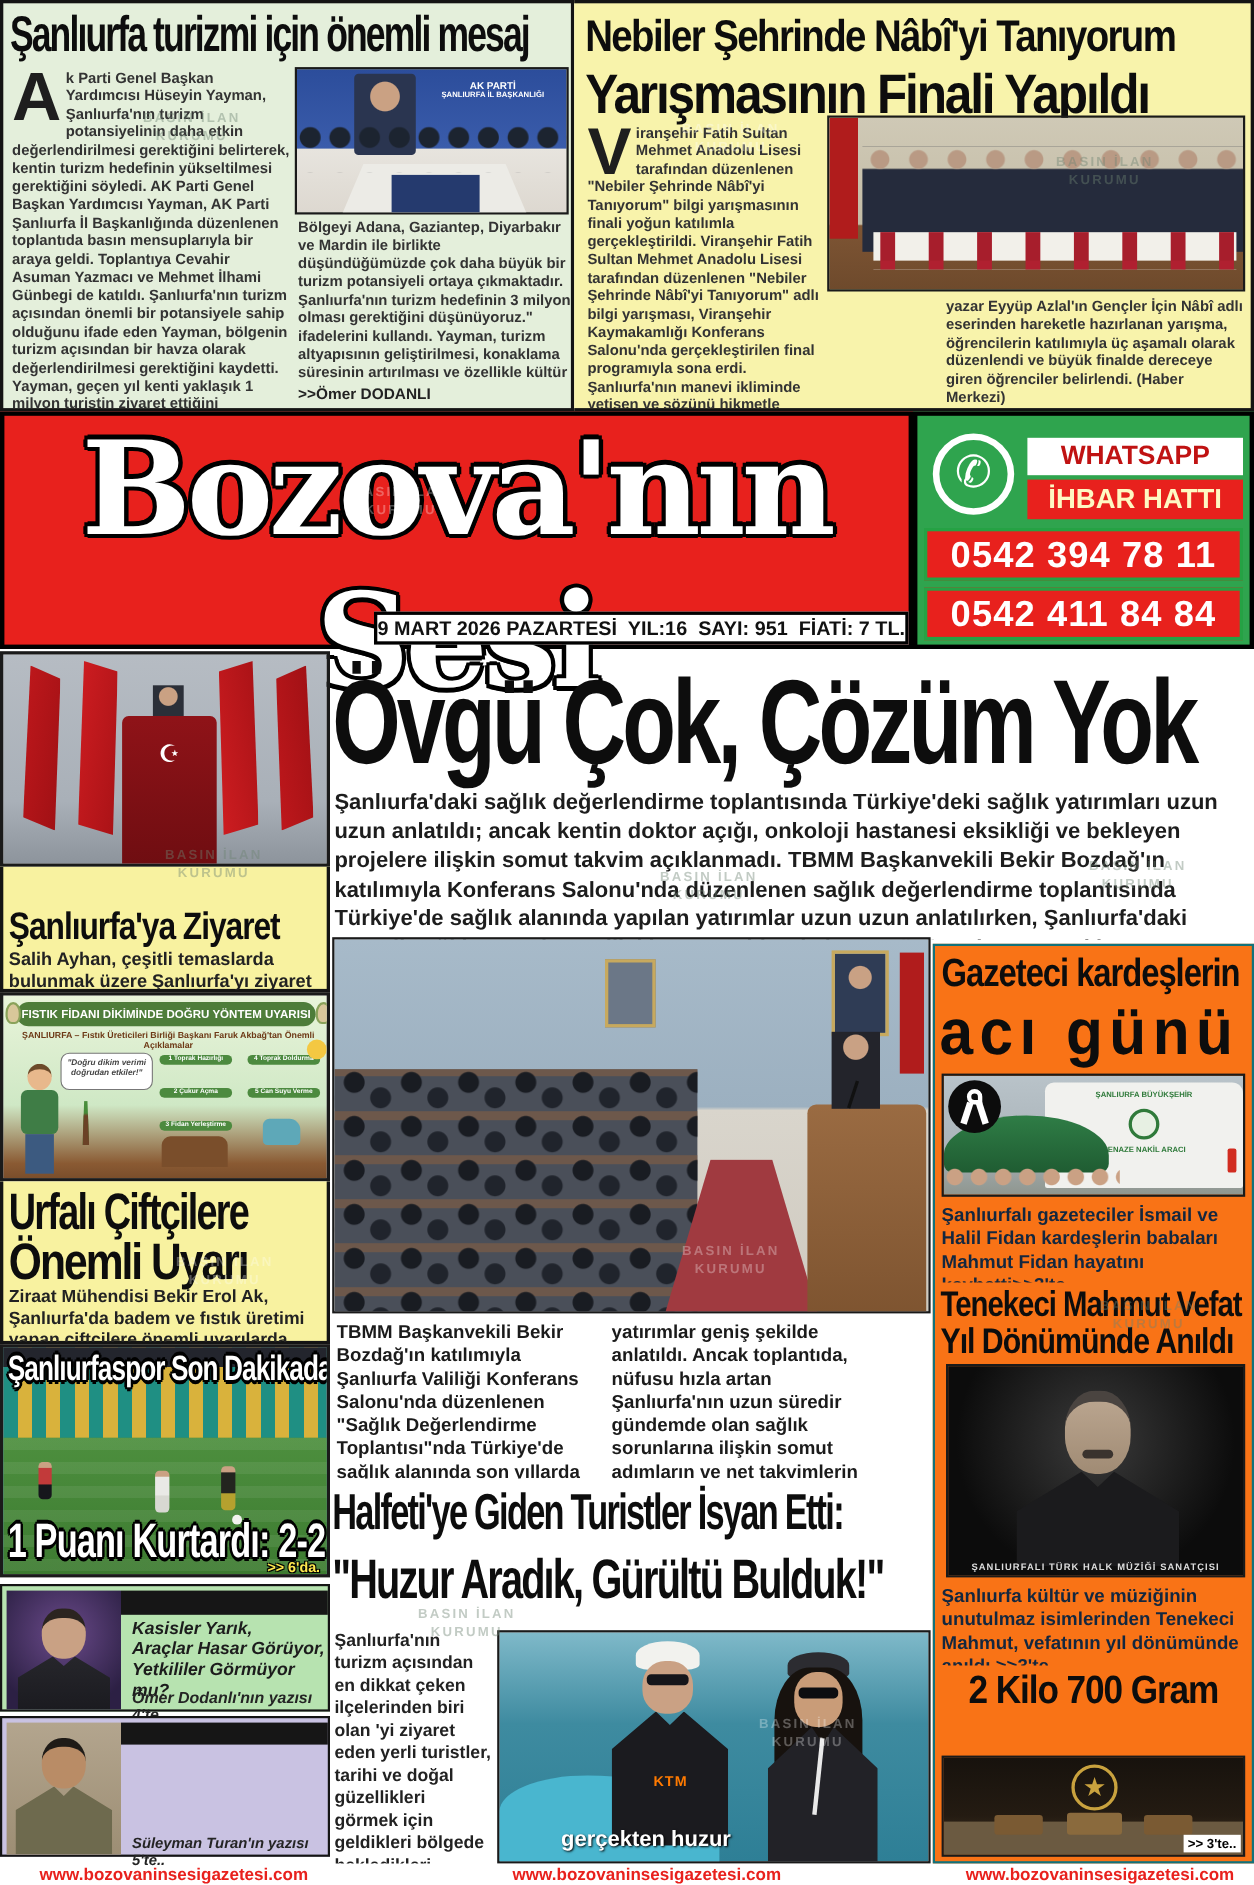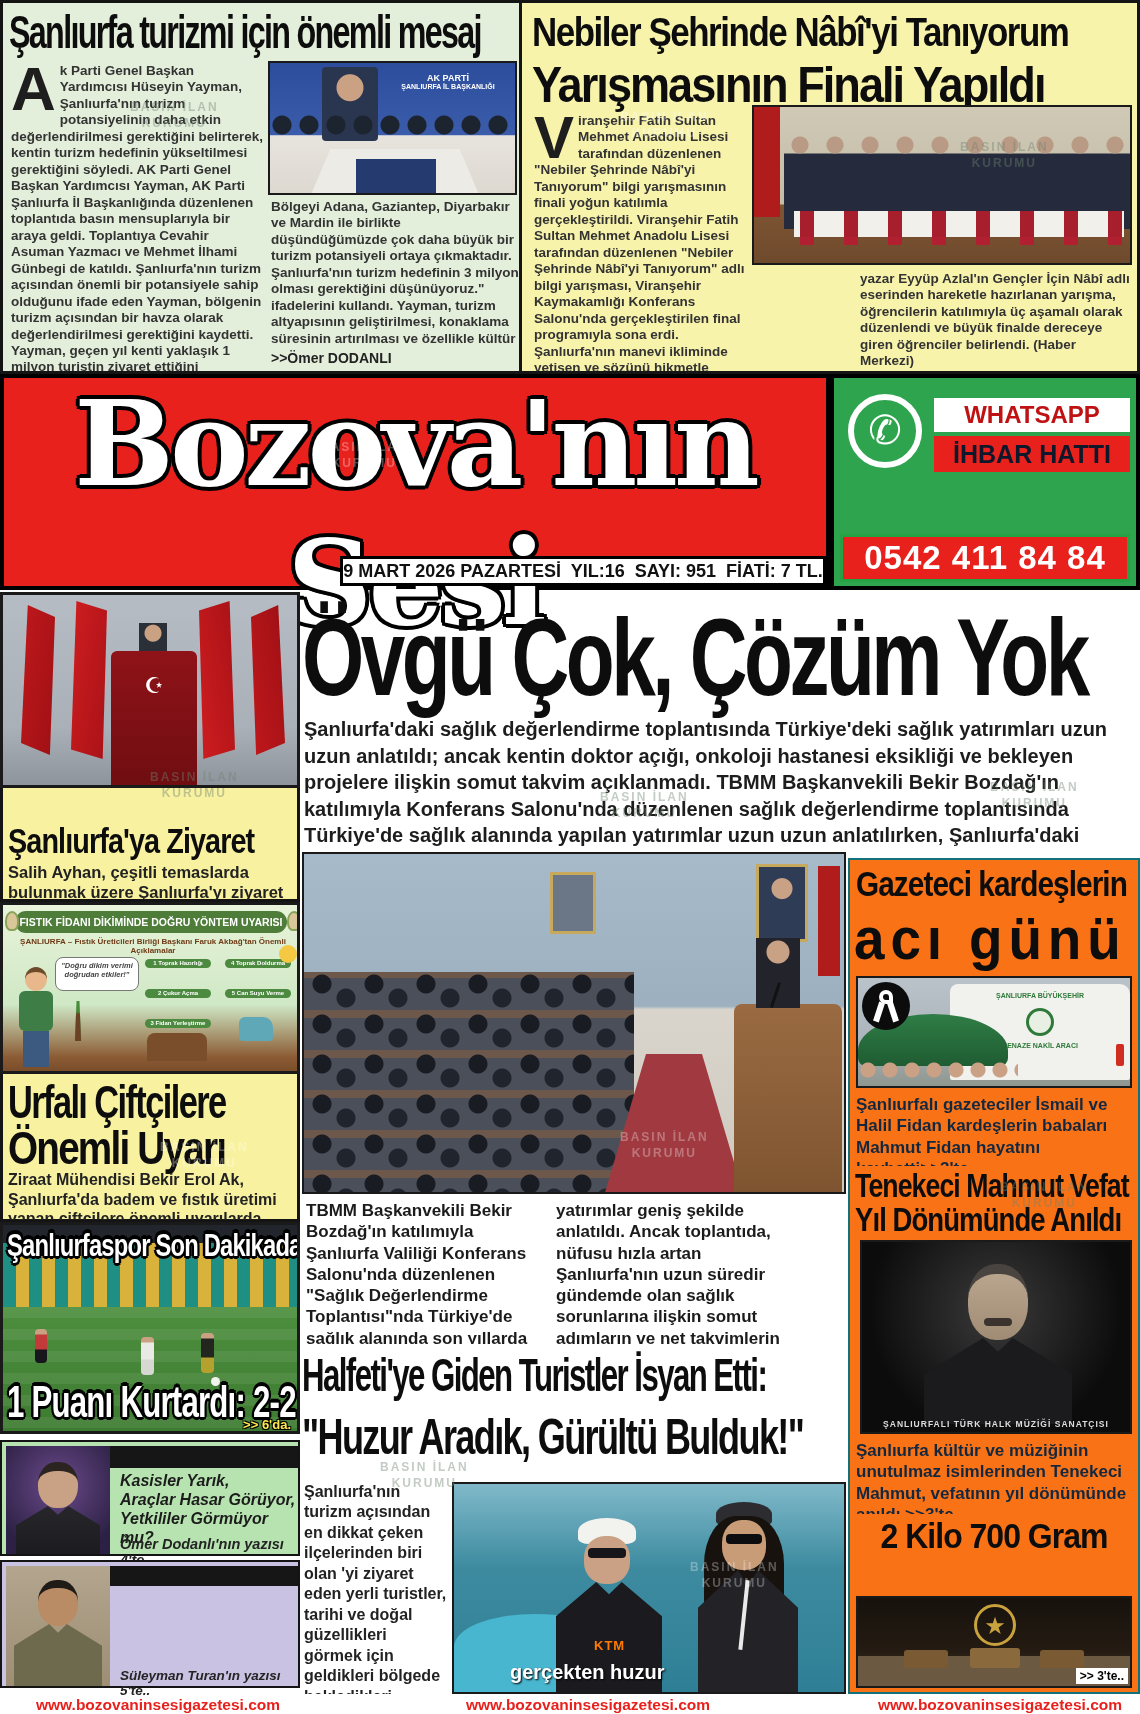--- a/index.html
+++ b/index.html
@@ -60,21 +60,22 @@
   </div>
 
   <div class="abs" style="left:0;top:374;width:830px;height:216px;background:#e8211d;border:4px solid #000;top:374px;">
     <div class="abs" style="left:0;top:-4px;width:100%;text-align:center;font-family:'DejaVu Serif',serif;font-weight:bold;font-size:118px;color:#fff;letter-spacing:-4px;text-shadow:-3px -3px 0 #000,3px -3px 0 #000,-3px 3px 0 #000,3px 3px 0 #000,0 4px 0 #000,4px 0 0 #000,-4px 0 0 #000,0 -4px 0 #000;">Bozova'nın Sesi</div>
     <div class="abs" style="left:336px;top:178px;width:486px;height:30px;background:#fff;border:3px solid #000;text-align:center;font-size:18px;font-weight:bold;color:#111;line-height:24px;white-space:pre;">9 MART 2026 PAZARTESİ  YIL:16  SAYI: 951  FİATİ: 7 TL.</div>
   </div>
 
   <div class="abs" style="left:830px;top:374px;width:310px;height:216px;background:#2fa44e;border:4px solid #000;">
     <div class="abs" style="left:14px;top:16px;width:74px;height:74px;border:6px solid #fff;border-radius:50%;text-align:center;line-height:60px;font-size:40px;color:#fff;">✆</div>
     <div class="abs" style="left:100px;top:20px;width:196px;height:34px;background:#fff;color:#c01212;font-weight:bold;font-size:24px;text-align:center;line-height:34px;">WHATSAPP</div>
-    <div class="abs" style="left:100px;top:58px;width:196px;height:36px;background:#e8211d;color:#0f172a;font-weight:bold;font-size:25px;text-align:center;line-height:36px;">İHBAR HATTI</div>
+    <div class="abs" style="left:100px;top:58px;width:196px;height:36px;background:#e8211d;color:#fef9c3;font-weight:bold;font-size:25px;text-align:center;line-height:36px;">İHBAR HATTI</div>
+    <div class="abs" style="left:6px;top:102px;width:290px;height:48px;background:#e8211d;border:3px solid #25a244;color:#fff;font-weight:bold;font-size:33px;text-align:center;line-height:42px;letter-spacing:1px;">0542 394 78 11</div>
     <div class="abs" style="left:6px;top:156px;width:290px;height:48px;background:#e8211d;border:3px solid #25a244;color:#fff;font-weight:bold;font-size:33px;text-align:center;line-height:42px;letter-spacing:1px;">0542 411 84 84</div>
   </div>
 
   <div class="abs hl" style="left:302px;top:596px;">
     <span class="stretch" style="font-size:92px;letter-spacing:-4px;transform:scale(.87,1.18);">Övgü Çok, Çözüm Yok</span>
   </div>
   <div class="abs bt" style="left:304px;top:716px;width:834px;height:138px;font-size:20px;color:#1d1d1d;line-height:1.33;">Şanlıurfa'daki sağlık değerlendirme toplantısında Türkiye'deki sağlık yatırımları uzun uzun anlatıldı; ancak kentin doktor açığı, onkoloji hastanesi eksikliği ve bekleyen projelere ilişkin somut takvim açıklanmadı. TBMM Başkanvekili Bekir Bozdağ'ın katılımıyla Konferans Salonu'nda düzenlenen sağlık değerlendirme toplantısında Türkiye'de sağlık alanında yapılan yatırımlar uzun uzun anlatılırken, Şanlıurfa'daki önemli sağlık sorunlarına ilişkin somut bir takvim ve çözüm planının açıklanmaması dikkat çekti.</div>
 
   <div class="photo" style="left:0;top:592px;width:300px;height:196px;background:linear-gradient(180deg,#b6bcc3 0%,#a9b0b8 70%,#8d949c 100%);border-width:3px;">
     <div class="abs" style="left:18px;top:10px;width:34px;height:150px;background:linear-gradient(100deg,#c0181c,#9e1014);clip-path:polygon(20% 0,100% 8%,85% 100%,0 92%);"></div>
@@ -177,21 +178,21 @@
   <div class="abs hl" style="left:302px;top:1350px;">
     <span class="stretch" style="font-size:40px;letter-spacing:-2px;transform:scale(.78,1.15);">Halfeti'ye Giden Turistler İsyan Etti:</span>
   </div>
   <div class="abs hl" style="left:302px;top:1408px;">
     <span class="stretch" style="font-size:44px;letter-spacing:-2px;transform:scale(.82,1.15);">"Huzur Aradık, Gürültü Bulduk!"</span>
   </div>
   <div class="abs bt" style="left:304px;top:1482px;width:144px;height:212px;font-size:16px;color:#222;line-height:1.28;">Şanlıurfa'nın turizm açısından en dikkat çeken ilçelerinden biri olan 'yi ziyaret eden yerli turistler, tarihi ve doğal güzellikleri görmek için geldikleri bölgede bekledikleri huzuru bulamadıklarını belirterek yaşadıkları deneyimi eleştirdi. &gt;&gt; 5'te..</div>
 
   <div class="photo" style="left:452px;top:1482px;width:394px;height:212px;background:linear-gradient(180deg,#7fb9c9 0%,#3e8ba0 40%,#2e7f96 100%);">
     <div class="abs" style="left:0;top:130px;width:200px;height:82px;background:#49b6cf;border-radius:40% 60% 0 0;"></div>
-    <div class="abs" style="left:96px;top:34px;width:120px;height:186px;text-decoration:underline;">
+    <div class="abs" style="left:96px;top:8px;width:120px;height:186px;text-decoration:underline;">
       <div class="abs" style="left:28px;top:0;width:58px;height:26px;background:#f2f2ee;border-radius:50% 50% 20% 20%;"></div>
       <div class="abs" style="left:34px;top:18px;width:46px;height:48px;background:#caa184;border-radius:45%;"></div>
       <div class="abs" style="left:38px;top:30px;width:38px;height:10px;background:#15151a;border-radius:4px;"></div>
       <div class="abs" style="left:6px;top:64px;width:106px;height:122px;background:#1b1b1f;clip-path:polygon(0 28%,38% 0,50% 10%,62% 0,100% 28%,100% 100%,0 100%);text-align:center;">
         <span style="position:absolute;left:38px;top:56px;color:#ff7a00;font-weight:bold;font-size:13px;letter-spacing:1px;">KTM</span>
       </div>
     </div>
     <div class="abs" style="left:236px;top:18px;width:120px;height:194px;">
       <div class="abs" style="left:26px;top:0;width:56px;height:24px;background:#2c2c31;border-radius:50% 50% 20% 20%;"></div>
       <div class="abs" style="left:14px;top:14px;width:80px;height:120px;background:#17120e;border-radius:40% 40% 30% 30%;"></div>

